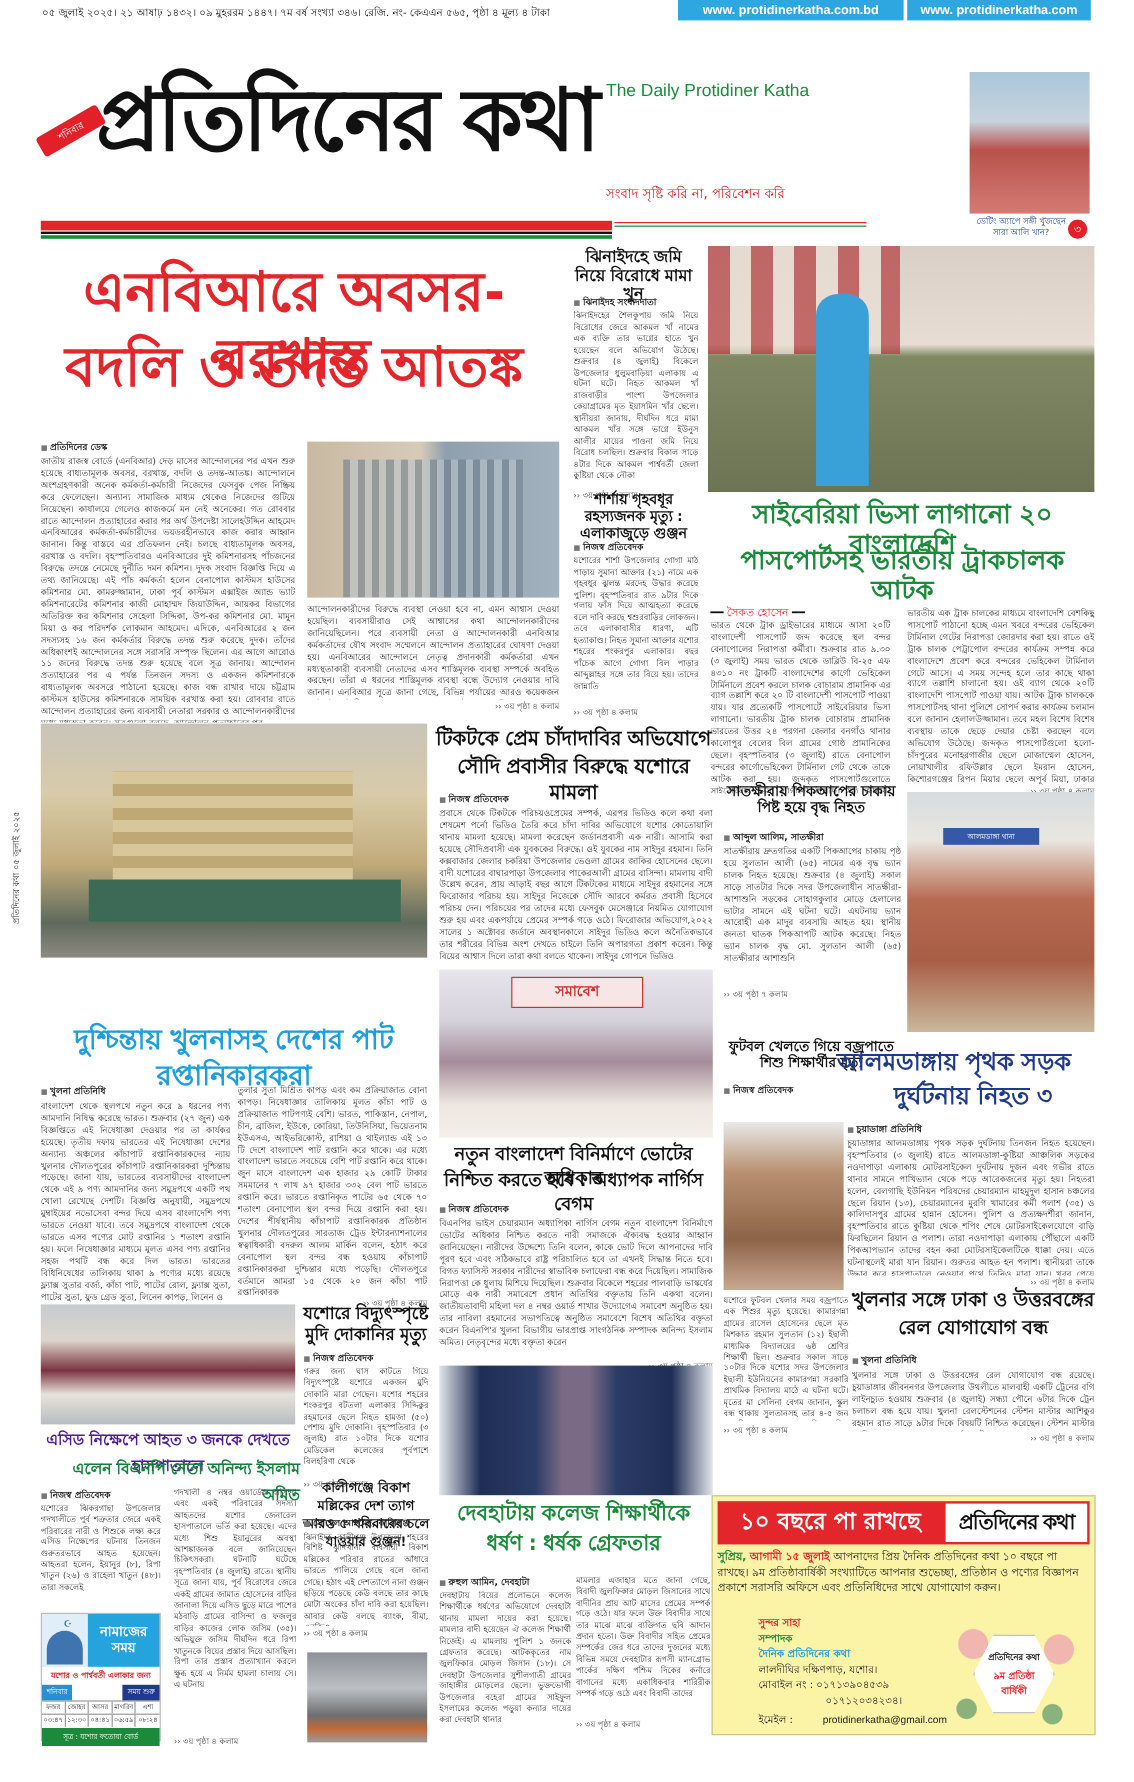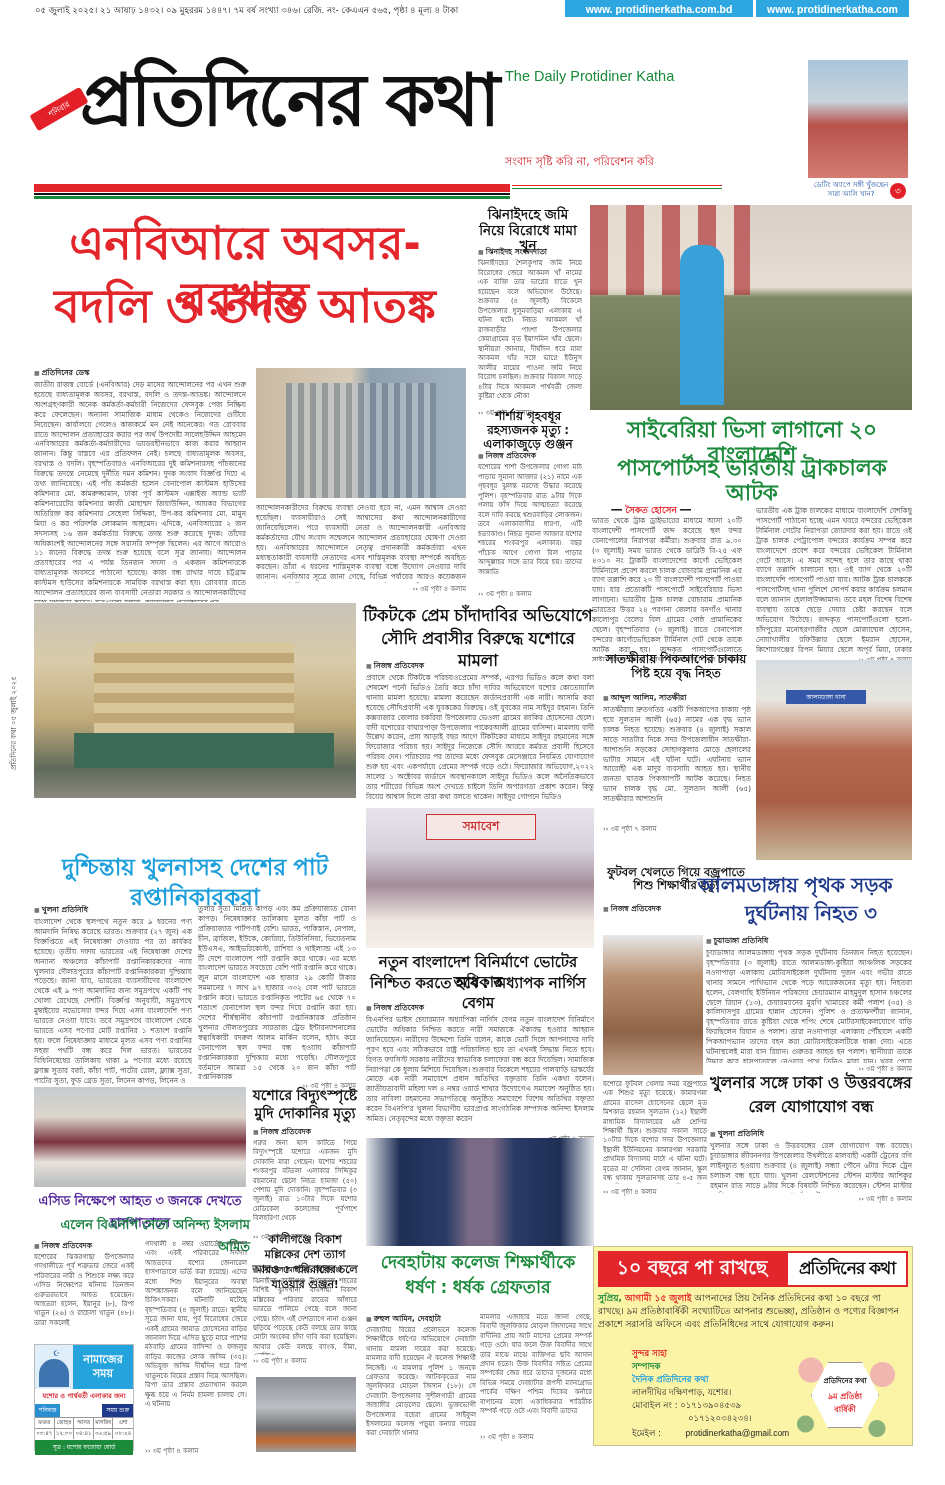--- a/index.html
+++ b/index.html
@@ -69,21 +69,21 @@
   <div class="body-text" style="height:125px;font-size:6.8px;line-height:9.5px;">যশোরের শার্শা উপজেলার গোগা মাঠ পাড়ায় সুমানা আক্তার (২১) নামে এক গৃহবধূর ঝুলন্ত মরদেহ উদ্ধার করেছে পুলিশ। বৃহস্পতিবার রাত ৯টার দিকে গলায় ফাঁস দিয়ে আত্মহত্যা করেছে বলে দাবি করছে শ্বশুরবাড়ির লোকজন। তবে এলাকাবাসীর ধারণা, এটি হত্যাকাণ্ড। নিহত সুমানা আক্তার যশোর শহরের শংকরপুর এলাকার। বছর পাঁচেক আগে গোগা বিল পাড়ার আব্দুল্লাহর সঙ্গে তার বিয়ে হয়। তাদের জান্নাতি</div>
   <div class="cont" style="text-align:left;">›› ৩য় পৃষ্ঠা ৪ কলাম</div>
 </div>
 
 <div class="abs photo" style="left:590px;top:205px;width:322px;height:205px;background:linear-gradient(180deg,#d9cfc6 0%,#e7ddd4 40%,#7f8763 45%,#6d7454 100%);">
   <div style="position:absolute;left:0;top:0;width:160px;height:90px;background:repeating-linear-gradient(90deg,#b23a3c 0 18px,#eadfd4 18px 36px);opacity:.7;"></div>
   <div style="position:absolute;left:90px;top:40px;width:44px;height:160px;background:#3aa0d8;border-radius:18px 18px 0 0;"></div>
 </div>
 <div class="abs hl" style="left:592px;top:418px;width:320px;font-size:21.5px;color:#1b8a3a;">সাইবেরিয়া ভিসা লাগানো ২০ বাংলাদেশি</div>
 <div class="abs hl" style="left:592px;top:456px;width:320px;font-size:21.5px;color:#1b8a3a;">পাসপোর্টসহ ভারতীয় ট্রাকচালক আটক</div>
-<div class="abs" style="left:576px;top:503px;width:150px;text-align:center;font-size:9px;color:#e2262c;font-weight:bold;"><span style="color:#111;">━━ </span><span>সৈকত হোসেন</span><span style="color:#111;"> ━━</span></div>
+<div class="abs" style="left:592px;top:503px;width:150px;font-size:9px;color:#e2262c;font-weight:normal;"><span style="color:#111;">━━ </span><span>সৈকত হোসেন</span><span style="color:#111;"> ━━</span></div>
 <div class="abs body-text" style="left:592px;top:516px;width:150px;height:145px;">ভারত থেকে ট্রাক ড্রাইভারের মাধ্যমে আসা ২০টি বাংলাদেশী পাসপোর্ট জব্দ করেছে স্থল বন্দর বেনাপোলের নিরাপত্তা কর্মীরা। শুক্রবার রাত ৯.৩০ (৩ জুলাই) সময় ভারত থেকে ডাব্লিউ বি-২৫ এফ ৪৩১০ নং ট্রাকটি বাংলাদেশের কার্গো ভেহিকেল টার্মিনালে প্রবেশ করলে চালক বোচারাম প্রামানিক এর ব্যাগ তল্লাশি করে ২০ টি বাংলাদেশী পাসপোর্ট পাওয়া যায়। যার প্রত্যেকটি পাসপোর্টে সাইবেরিয়ার ভিসা লাগানো। ভারতীয় ট্রাক চালক বোচারাম প্রামানিক ভারতের উত্তর ২৪ পরগনা জেলার বনগাঁও থানার কালোপুর বেলের বিল গ্রামের গোষ্ঠ প্রামানিকের ছেলে। বৃহস্পতিবার (৩ জুলাই) রাতে বেনাপোল বন্দরের কার্গোভেহিকেল টার্মিনাল গেট থেকে তাকে আটক করা হয়। জব্দকৃত পাসপোর্টগুলোতে সাইবেরিয়ার ভিসা লাগানো রয়েছে। সূত্র জানায়, সাইবেরিয়ান ভিসা লাগানো পাসপোর্টগুলো ভারত থেকে অবৈধভাবে বাংলাদেশে আনছিল ট্রাক চালক বোচারাম প্রামানিক। সবগুলো পাসপোর্টে গত ২৪ জুন তারিখে সাইবেরিয়ার ভিসা লাগানো রয়েছে। ধারণা করা হচ্ছে, ইউরোপিয়ান ইউনিয়নের অন্তর্ভুক্ত কোনো দেশে প্রবেশের জন্য তারা এ ভিসা লাগিয়েছিল। বেনাপোল বন্দরের নিরাপত্তা সংস্থা আনসার কমান্ডার হেলালউজ্জামান জানান, ভারত থেকে অবৈধভাবে</div>
 <div class="abs" style="left:756px;top:506px;width:156px;">
   <div class="body-text" style="height:148px;">ভারতীয় এক ট্রাক চালকের মাধ্যমে বাংলাদেশি বেশকিছু পাসপোর্ট পাঠানো হচ্ছে এমন খবরে বন্দরের ভেহিকেল টার্মিনাল গেটের নিরাপত্তা জোরদার করা হয়। রাতে ওই ট্রাক চালক পেট্রাপোল বন্দরের কার্যক্রম সম্পন্ন করে বাংলাদেশে প্রবেশ করে বন্দরের ভেহিকেল টার্মিনাল গেটে আসে। এ সময় সন্দেহ হলে তার কাছে থাকা ব্যাগে তল্লাশি চালানো হয়। ওই ব্যাগ থেকে ২০টি বাংলাদেশি পাসপোর্ট পাওয়া যায়। আটক ট্রাক চালককে পাসপোর্টসহ থানা পুলিশে সোপর্দ করার কার্যক্রম চলমান বলে জানান হেলালউজ্জামান। তবে মহল বিশেষ বিশেষ ব্যবস্থায় তাকে ছেড়ে দেয়ার চেষ্টা করছেন বলে অভিযোগ উঠেছে। জব্দকৃত পাসপোর্টগুলো হলো- চাঁদপুরের মনোহরগাজীর ছেলে মোজাম্মেল হোসেন, নোয়াখালীর রফিউল্লার ছেলে ইমরান হোসেন, কিশোরগঞ্জের রিপন মিয়ার ছেলে অপূর্ব মিয়া, ঢাকার আব্দুল মাজিদের ছেলে ফয়সাল আহমেদ, ব্রাহ্মণবাড়িয়ার হাজি আব্দুল মান্নানের ছেলে ইসহাক, সাতক্ষীরার খলিল গাজীর ছেলে হুমায়ন কবির, ঢাকার দানেশ আলীর ছেলে নাজমুল ইসলাম, গাজীপুরের আব্দুর রশিদের ছেলে আবুল হোসেন, মানিকগঞ্জের আবুল কাশেমের ছেলে শরিফুল ইসলাম, নোয়াখালীর আব্দুল মোতালেবের ছেলে আব্দুল কাদের, আলাউদ্দীনের ছেলে আব্দুল আজিজ, সাহেব উদ্দীনের ছেলে আব্দুর রহিম, অমল চন্দ্র দাসের</div>
   <div class="cont">›› ৩য় পৃষ্ঠা ৪ কলাম</div>
 </div>
 
 <div class="abs photo" style="left:34px;top:603px;width:322px;height:195px;background:linear-gradient(180deg,#c9c4b9 0%,#d9cba9 30%,#c2ab7a 60%,#5e6a5c 85%,#8d8a80 100%);">
   <div style="position:absolute;left:60px;top:40px;width:200px;height:90px;background:repeating-linear-gradient(0deg,#d8c79b 0 10px,#bfa876 10px 20px);"></div>
   <div style="position:absolute;left:40px;top:130px;width:260px;height:35px;background:#3d6a57;"></div>
 </div>

